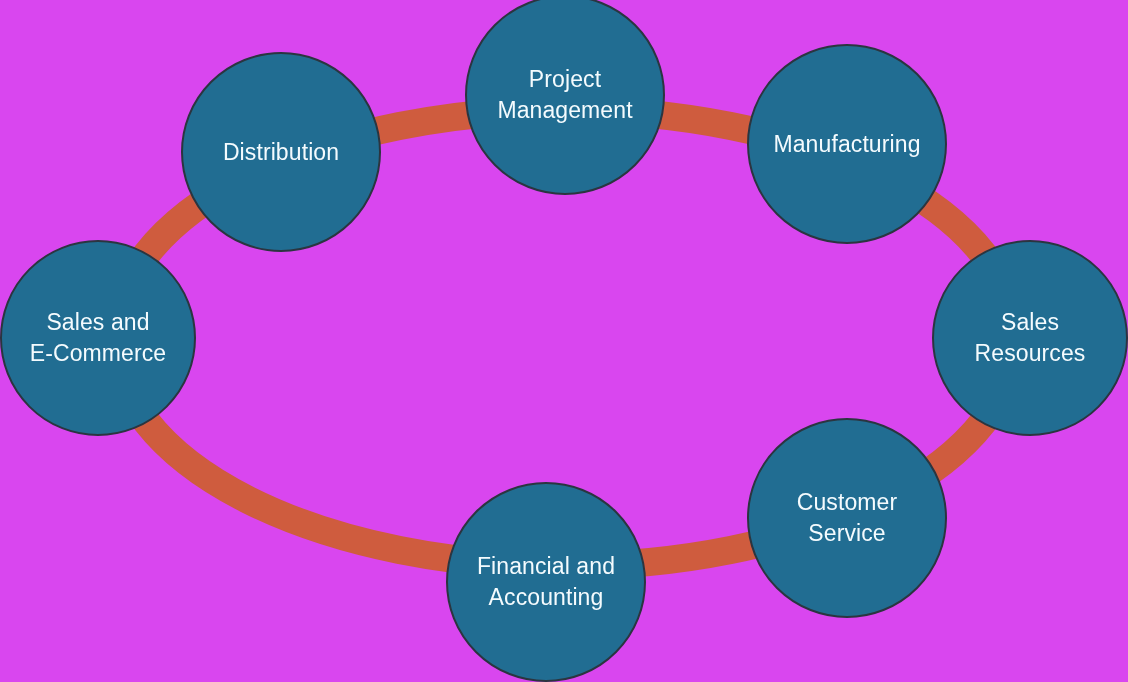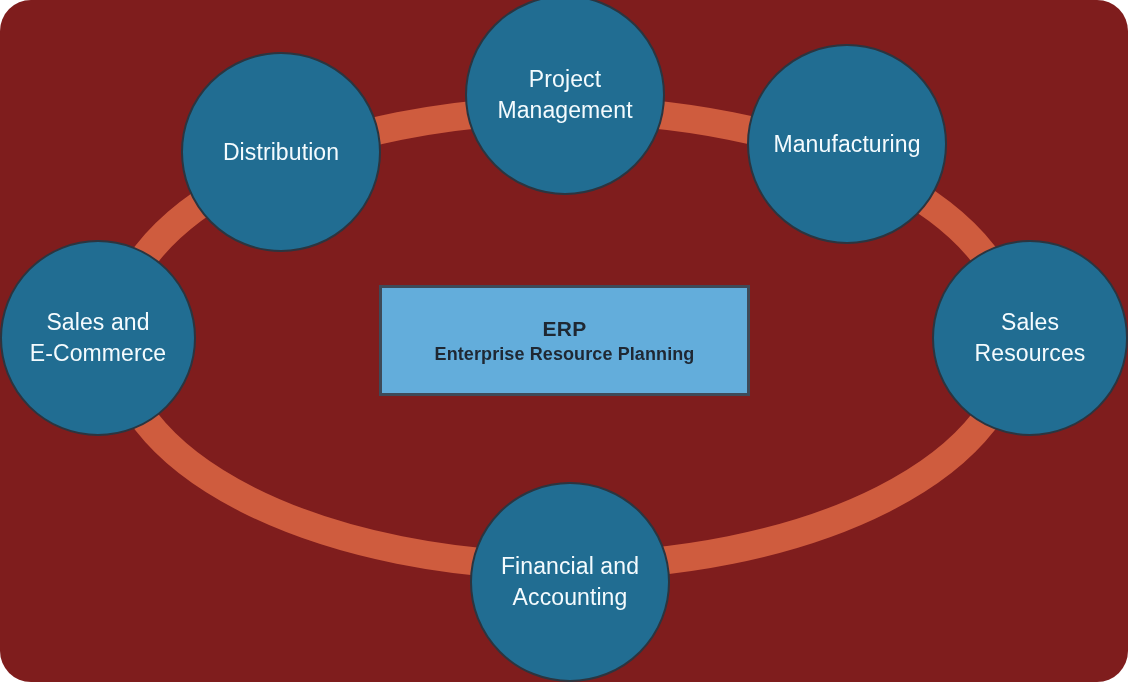--- a/index.html
+++ b/index.html
@@ -7,23 +7,22 @@
     padding: 0;
     background: #ffffff;
   }
   body {
     font-family: "Liberation Sans", sans-serif;
   }
   #stage {
     position: relative;
     width: 1128px;
     height: 682px;
-    background: #7f1d1d;
+    background: #d946ef;
     overflow: hidden;
-    border-radius: 31px;
   }
   #ring-layer {
     position: absolute;
     left: 0;
     top: 0;
     width: 1128px;
     height: 682px;
   }
   .node {
     position: absolute;
@@ -91,34 +90,34 @@
 
   <div class="node" style="left:747px; top:44px; width:200px; height:200px;">
     <span class="node-label">Manufacturing</span>
   </div>
 
   <div class="node" style="left:932px; top:240px; width:196px; height:196px;">
     <span class="node-label">Sales
 Resources</span>
   </div>
 
+  <div class="node" style="left:747px; top:418px; width:200px; height:200px;">
+    <span class="node-label">Customer
+Service</span>
+  </div>
 
-  <div class="node" style="left:470px; top:482px; width:200px; height:200px;">
+  <div class="node" style="left:446px; top:482px; width:200px; height:200px;">
     <span class="node-label">Financial and
 Accounting</span>
   </div>
 
 
   <div class="node" style="left:181px; top:52px; width:200px; height:200px;">
     <span class="node-label">Distribution</span>
   </div>
 
   <div class="node" style="left:0px; top:240px; width:196px; height:196px;">
     <span class="node-label">Sales and
 E-Commerce</span>
   </div>
 
-  <div id="center-box">
-    <div id="center-title">ERP</div>
-    <div id="center-subtitle">Enterprise Resource Planning</div>
-  </div>
 
 </div>
 
 </body></html>

